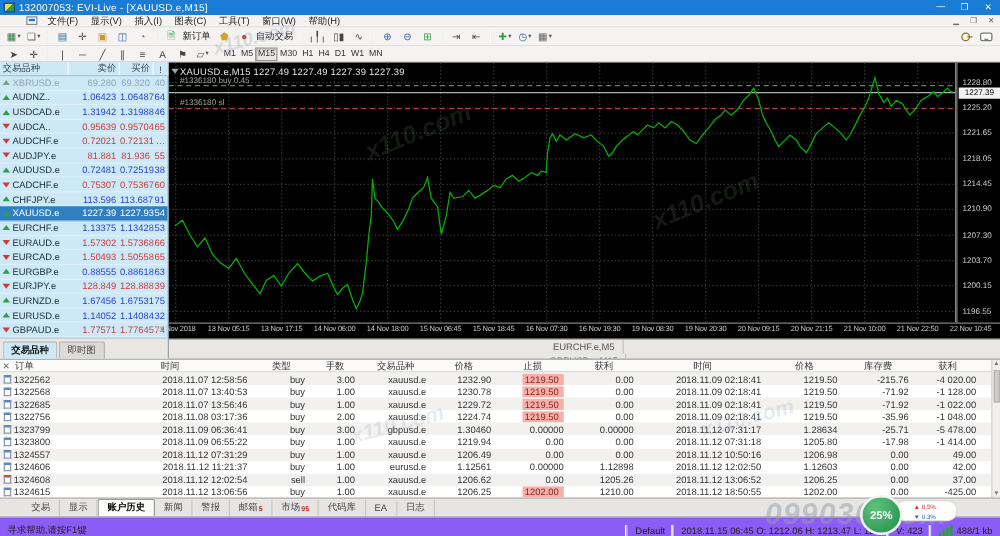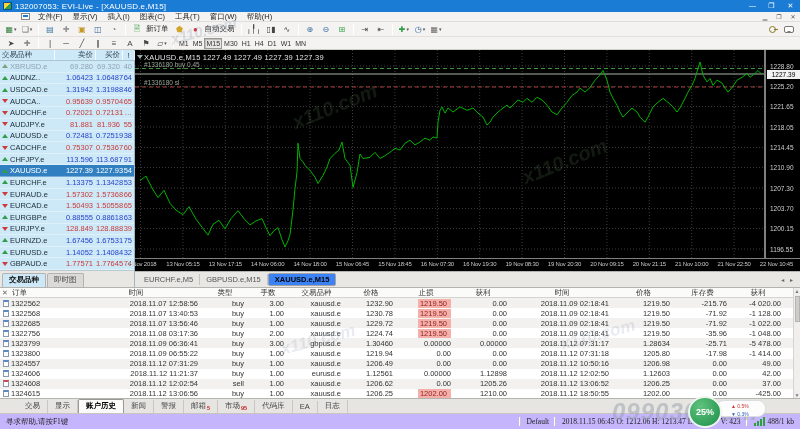--- a/index.html
+++ b/index.html
@@ -65,21 +65,21 @@
   #chart { position:absolute; top:50px; left:135px; width:665px; height:237px; background:#000; }
   #plot { position:absolute; left:0; top:0; }
   #yaxis { position:absolute; left:630px; top:0; width:35px; height:208px; border-left:1px solid #808080; }
   .ytick { position:absolute; left:4px; font-size:6.5px; color:#cfcfcf; white-space:nowrap; }
   #pricebox { position:absolute; left:1px; width:33px; height:9px; background:#f2f2f2; color:#000; font-size:6.5px; text-align:center; line-height:9px; }
   #xaxis { position:absolute; left:0; top:208px; width:665px; height:13px; border-top:1px solid #808080; }
   .xtick { position:absolute; top:2px; font-size:6px; color:#c8c8c8; white-space:nowrap; transform:translateX(-50%); letter-spacing:-.2px; }
   #chart-header { position:absolute; left:9px; top:3px; font-size:7.5px; color:#e2e2e2; letter-spacing:.2px; }
   #ocl-tri { position:absolute; left:2px; top:5px; width:0; height:0; border-left:3px solid transparent; border-right:3px solid transparent; border-top:4px solid #9aa; }
   .order-label { position:absolute; font-size:6.5px; color:#9aa79a; white-space:nowrap; }
-  #chart-tabs { position:absolute; left:0; top:221px; width:665px; height:16px; background:#e9e7e4; border-top:1px solid #b5b3b0; display:flex; align-items:center; padding:0 3px; }
+  #chart-tabs { position:absolute; left:0; top:221px; width:665px; height:16px; background:#e9e7e4; border-top:1px solid #b5b3b0; display:flex; align-items:center; padding:0 3px;flex-direction:column; }
   .ctab { font-size:7.5px; color:#555; padding:1px 6px; border-right:1px solid #c5c3c0; }
   .ctab.active { background:#3b82f6; border:1px solid #a5a3a0; border-radius:2px; color:#000; font-weight:bold; }
   .ctab-arrows { margin-left:auto; font-size:6px; color:#666; letter-spacing:2px; padding-right:2px; }
 
   
   #orders { position:absolute; top:287px; left:0; width:800px; height:111px; background:#fff; border-top:1px solid #b5b3b0; }
   .ogrid { display:grid; grid-template-columns:70px 132px 46px 40px 57px 52px 58px 56px 102px 61px 57px 54px; }
   #orders-head { height:10px; align-items:center; font-size:7.5px; color:#333; border-bottom:1px solid #d5d3d0; background:#fbfbfa; }
   #orders-head span { text-align:center; white-space:nowrap; overflow:hidden; }
   #orders-head span:first-child { text-align:left; padding-left:12px; }
@@ -95,21 +95,21 @@
   #o-scroll .thumb { position:absolute; left:1px; top:8px; width:5px; height:26px; background:#cfcdca; border:1px solid #b5b3b0; }
 
   
   #btabs { position:absolute; top:398px; left:0; right:0; height:15px; background:#e7e5e2; border-top:1px solid #b5b3b0; display:flex; align-items:flex-end; padding-left:18px; }
   .btab { font-size:7.5px; color:#444; padding:1px 7px 2px; border-right:1px solid #c9c7c4; display:flex; align-items:flex-end; gap:1px; }
   .btab.active { background:#fbfbfa; border:1px solid #9a9894; border-bottom:none; font-weight:bold; color:#000; border-radius:2px 2px 0 0; }
   .btab .badge { font-size:5.5px; color:#cc2222; font-weight:bold; }
   #dock-icon { position:absolute; left:2px; top:400px; width:12px; height:12px; background:linear-gradient(135deg,#2b5d8a 0 40%,#ffd23c 40% 70%,#2f9e44 70% 100%); border:1px solid #555; }
 
   
-  #statusbar { position:absolute; top:413px; left:0; right:0; height:16px; background:#c4b5fd; border-top:1px solid #c8c6c3; display:flex; align-items:center; font-size:7.5px; color:#222;font-family:Liberation Serif, serif; }
+  #statusbar { position:absolute; top:413px; left:0; right:0; height:16px; background:#8b5cf6; border-top:1px solid #c8c6c3; display:flex; align-items:flex-end; font-size:7.5px; color:#222; }
   .seg { padding:0 6px; border-left:1px solid #c8c6c3; box-shadow:-1px 0 0 #fff; white-space:nowrap; }
   .seg.help { border-left:none; box-shadow:none; flex:1; }
   .sig { display:flex; align-items:flex-end; gap:1px; margin-right:3px; }
   .sig i { width:2px; background:#2f9e44; display:block; }
   
   
   .wm { position:absolute; pointer-events:none; font-style:italic; font-weight:bold; white-space:nowrap; }
   #badge { position:absolute; left:688px; top:396px; width:34px; height:32px; border-radius:50%; background:radial-gradient(circle at 35% 30%,#5fc27d,#1d8f49); border:2px solid #eef5ef; color:#fff; font-size:9px; font-weight:bold; display:flex; align-items:center; justify-content:center; z-index:30; }
   #badge-pill { position:absolute; left:716px; top:400px; width:50px; height:17px; background:#fdfdfd; border:1px solid #ddd; border-radius:8px; z-index:29; font-size:5px; line-height:8px; padding:1px 4px 0 14px; white-space:nowrap; }
   #badge-pill .u { color:#d03030; } #badge-pill .d { color:#3060c0; }

